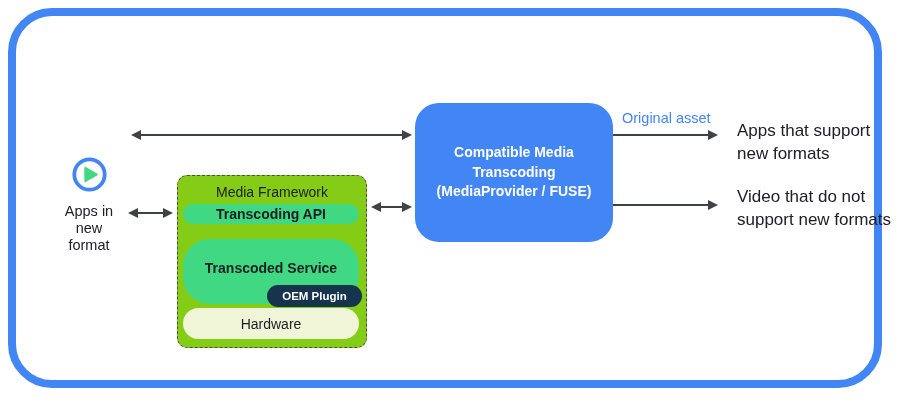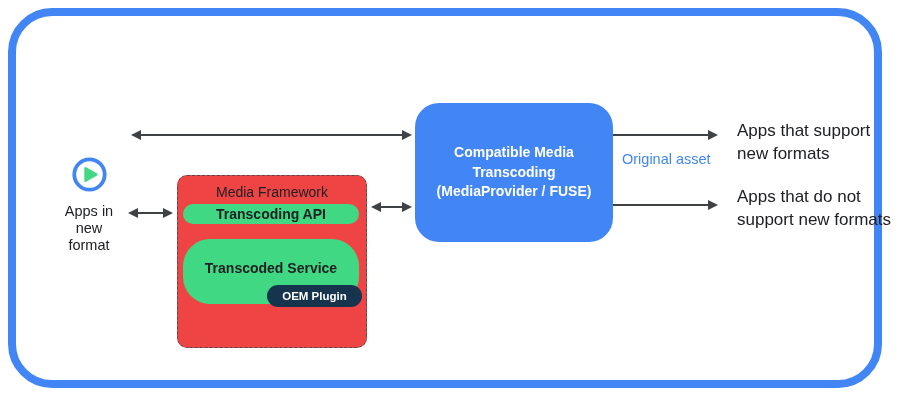--- a/index.html
+++ b/index.html
@@ -21,21 +21,21 @@
   .arrow.head-l::before{content:"";position:absolute;left:-9px;top:50%;transform:translateY(-50%);
     width:0;height:0;border-top:5.5px solid transparent;border-bottom:5.5px solid transparent;
     border-right:10px solid var(--arrow);}
 
   .play{position:absolute;left:72px;top:157px;}
 
   .video-label{position:absolute;left:48px;top:203px;width:82px;text-align:center;
     font-size:14.5px;line-height:1.18;}
 
   .fw-box{position:absolute;left:177px;top:175px;width:190px;height:173px;box-sizing:border-box;
-    border:1.6px dashed #4a4d50;border-radius:10px;background:#ef4444;}
+    border:1.6px dashed #4a4d50;border-radius:10px;background:#84cc16;}
   .fw-title{position:absolute;left:0;top:8px;width:100%;text-align:center;font-size:14px;}
   .layer{position:absolute;left:5px;width:176px;display:flex;align-items:center;justify-content:center;
     box-sizing:border-box;font-size:14px;}
   .layer.api{top:28px;height:20px;background:var(--green);border-radius:15px;font-weight:bold;align-items:center;}
   .layer.service{top:63px;height:65px;background:var(--green);border-radius:27px;font-weight:bold;
     align-items:flex-start;padding-top:21px;}
   .oem{position:absolute;right:-3px;bottom:-3px;width:95px;height:22px;background:var(--navy);
     border-radius:12px;color:#fff;font-size:11.5px;font-weight:bold;
     display:flex;align-items:center;justify-content:center;margin-top:27px;}
   .layer.hardware{top:132px;height:31px;background:var(--cream);border-radius:16px;}
@@ -70,25 +70,28 @@
 
   <div class="fw-box">
     <div class="fw-title">Media Framework</div>
     <div class="layer api">
       <span>Transcoding API</span>
     </div>
     <div class="layer service">
       <span>Transcoded Service</span>
       <span class="oem">OEM Plugin</span>
     </div>
+    <div class="layer hardware">
+      <span>Hardware</span>
+    </div>
   </div>
 
   <div class="transcoder pre">Compatible Media
 Transcoding
 (MediaProvider / FUSE)</div>
 
-  <div class="asset-label" style="left:622px;top:110px;margin-top:41px;">Original asset</div>
+  <div class="asset-label" style="left:622px;top:110px;">Original asset</div>
   <div class="apps-label pre" style="left:737px;top:120px;">Apps that support
 new formats</div>
-  <div class="apps-label pre" style="left:737px;top:186px;">Apps that do not
+  <div class="apps-label pre" style="left:737px;top:186px;">Video that do not
 support new formats</div>
 
 </div>
 
 </body></html>

